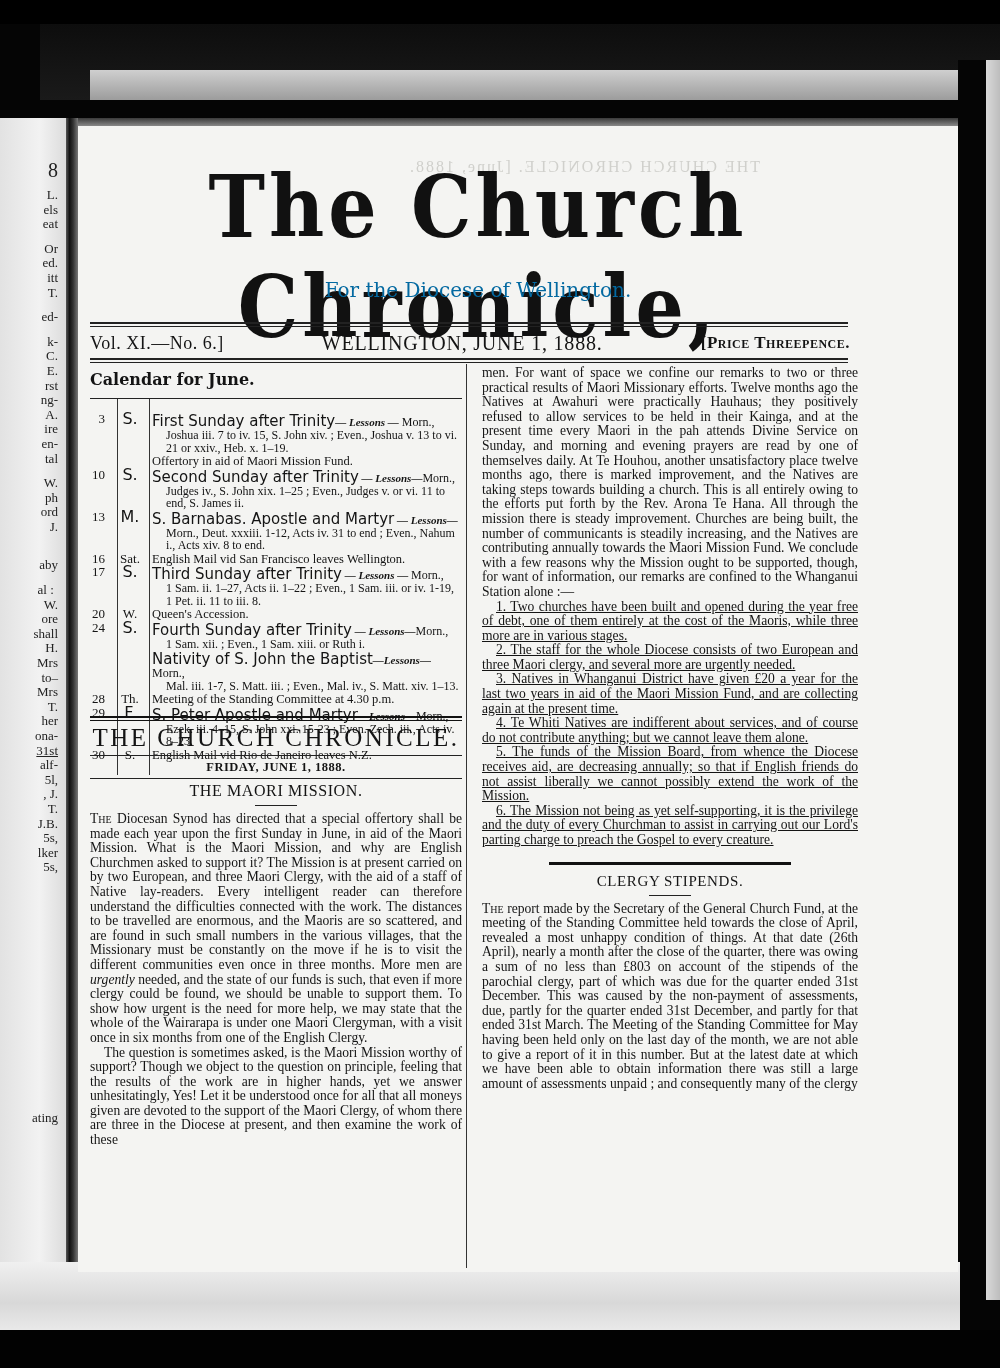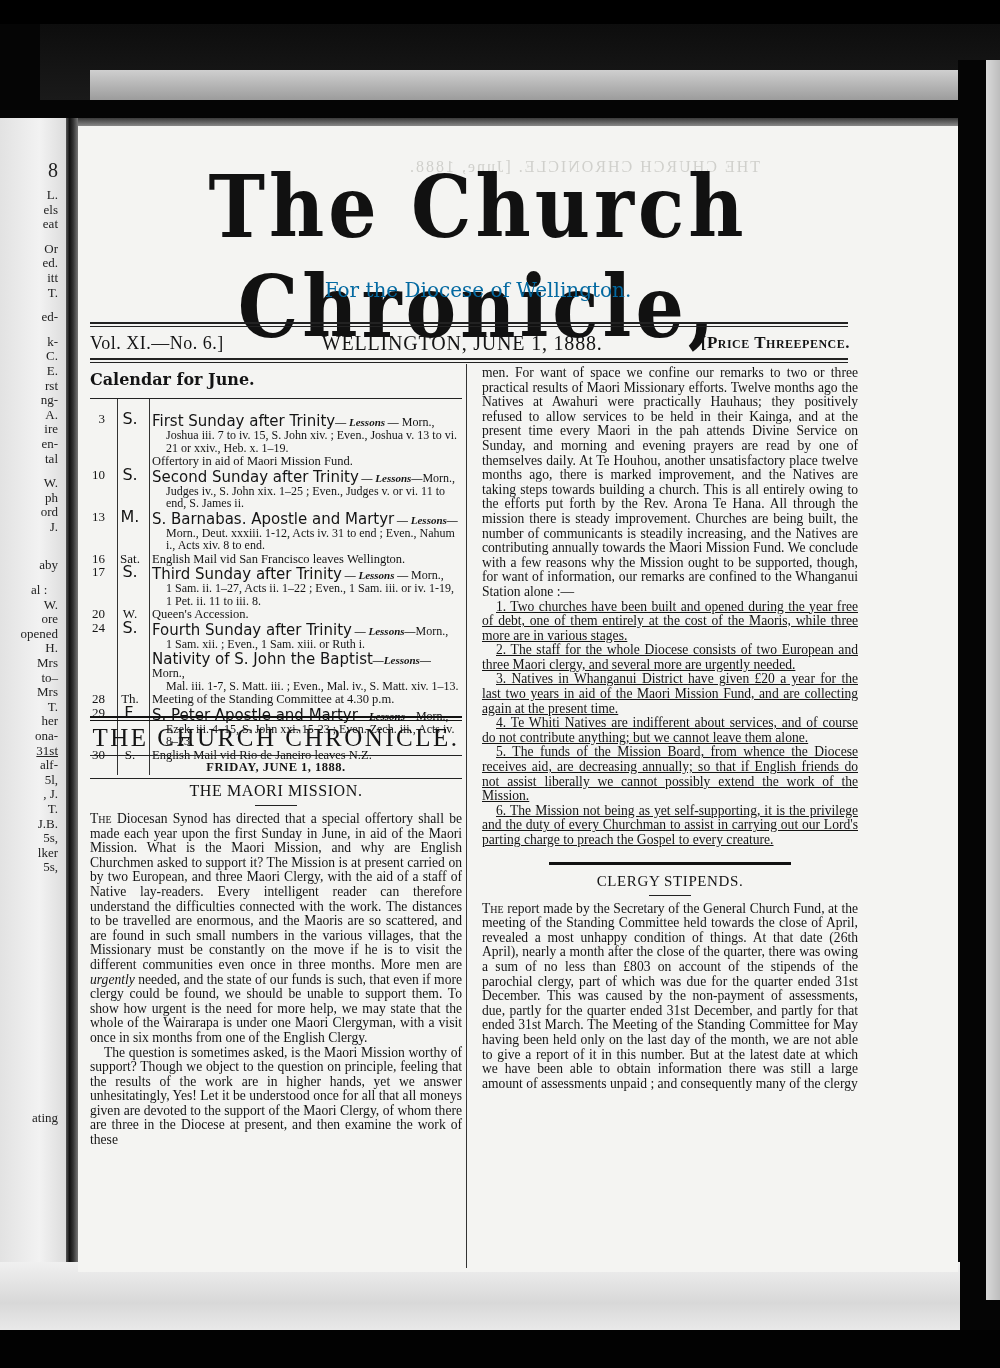--- a/index.html
+++ b/index.html
@@ -111,21 +111,21 @@
       <span class="gap" style="display: block;"></span>
       <span style="display: block;">W.</span>
       <span style="display: block;">ph</span>
       <span style="display: block;">ord</span>
       <span style="display: block;">J.</span>
       <span style="display: block; margin-top: 24px;">aby</span>
       <span class="gap" style="display: block;"></span>
       <span style="display: block; text-align: center;">al :</span>
       <span style="display: block;">W.</span>
       <span style="display: block;">ore</span>
-      <span style="display: block;">opened</span>
+      <span style="display: block;">shall</span>
       <span style="display: block;">H.</span>
       <span style="display: block;">Mrs</span>
       <span style="display: block;">to–</span>
       <span style="display: block;">Mrs</span>
       <span style="display: block;">T.</span>
       <span style="display: block;">her</span>
       <span style="display: block;">ona-</span>
       <span style="display: block; text-decoration: underline;">31st</span>
       <span style="display: block;">alf-</span>
       <span style="display: block;">5l,</span>

